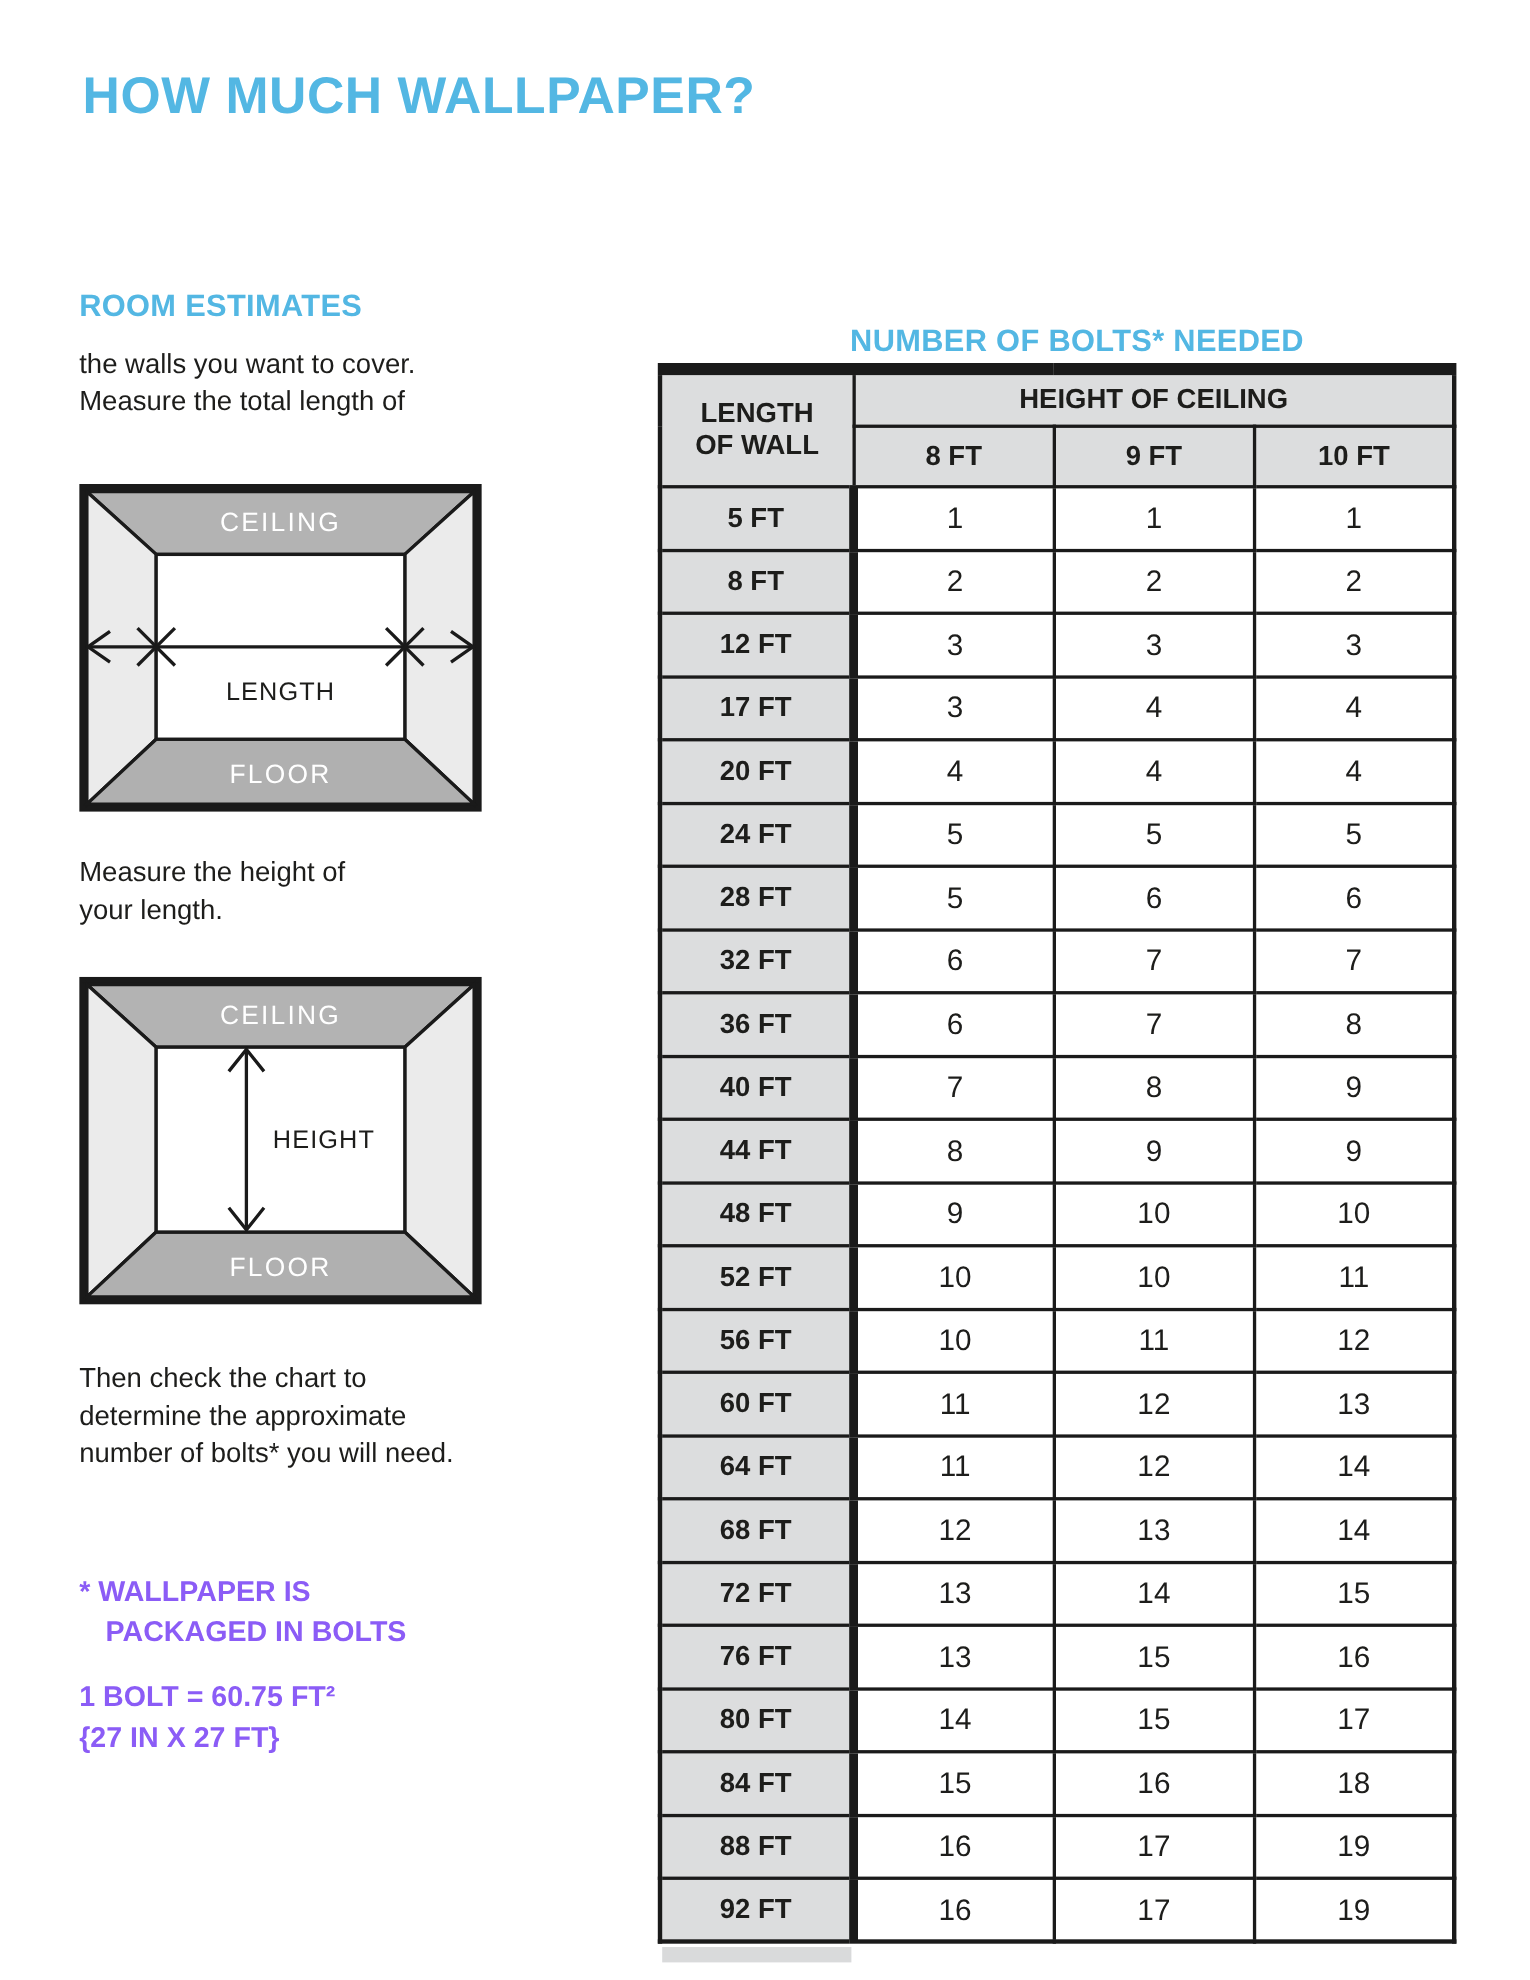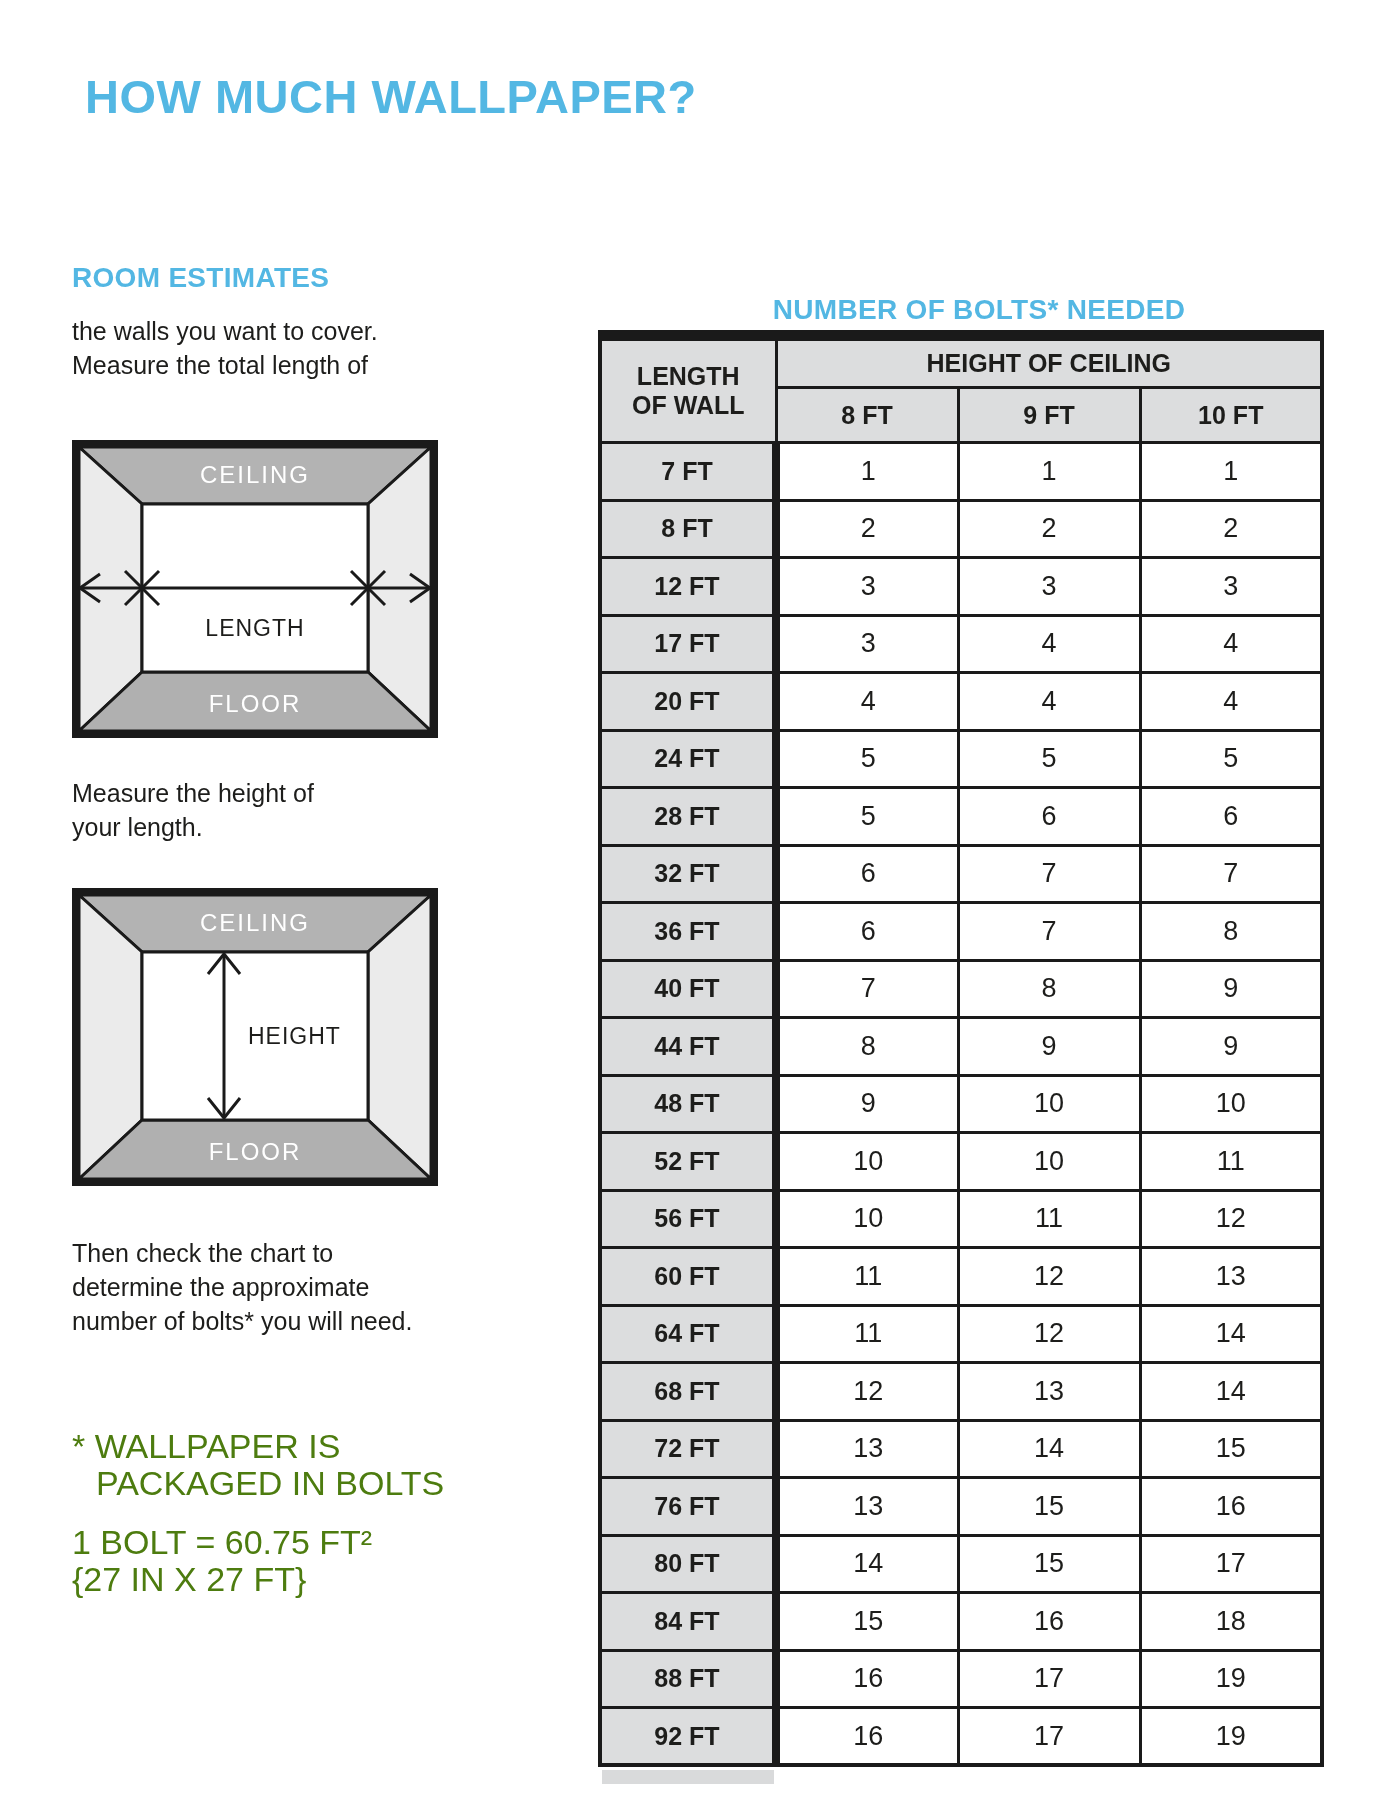--- a/index.html
+++ b/index.html
@@ -1,38 +1,38 @@
 <!DOCTYPE html>
 <html><head>
 <meta charset="utf-8">
 <style>
   html,body { margin:0; padding:0; background:#ffffff; }
   .page {
     position:relative; width:1391px; height:1800px; background:#ffffff;
     font-family:"Liberation Sans", sans-serif; color:#1d1d1b; overflow:hidden;
   }
   .page-title {
-    position:absolute; left:72px; top:56px; margin:13px;
+    position:absolute; left:72px; top:56px; margin:3px;
     font-size:47px; font-weight:bold; color:#53b7e3; letter-spacing:0.5px;
   }
   .section-heading {
     position:absolute; margin:0; font-size:28px; font-weight:bold;
     color:#53b7e3; letter-spacing:0.3px;
   }
   .heading-left  { left:72px;  top:262px; }
   .heading-table { left:618px; top:262px; width:722px; text-align:center;margin-top:32px; }
   .para {
     position:absolute; left:72px; font-size:25px; line-height:34px; color:#1d1d1b;
   }
   .para-1 { top:314px; }
   .para-2 { top:776px; }
   .para-3 { top:1236px; }
   .note {
-    position:absolute; left:72px; font-size:34px; font-weight:normal;
-    line-height:37px; color:#4d7c0f;
+    position:absolute; left:72px; font-size:26px; font-weight:bold;
+    line-height:37px; color:#8b5cf6;
   }
   .note-footnote { top:1428px; }
   .note-bolt     { top:1524px; }
   .indent { padding-left:24px; }
   .room-svg { position:absolute; left:72px; width:366px; height:298px; }
   .room-svg-1 { top:440px; }
   .room-svg-2 { top:888px; }
   .svg-room-label { font-family:"Liberation Sans", sans-serif; font-size:24px; letter-spacing:2px; fill:#ffffff; }
   .svg-dim-label  { font-family:"Liberation Sans", sans-serif; font-size:23px; letter-spacing:1px; fill:#1d1d1b; }
 
@@ -150,21 +150,21 @@
           <th colspan="3">HEIGHT OF CEILING</th>
         </tr>
         <tr class="sub-row">
           <th>8 FT</th>
           <th>9 FT</th>
           <th>10 FT</th>
         </tr>
       </thead>
       <tbody>
           <tr>
-      <th class="rowlabel">7 FT</th>
+      <th class="rowlabel">5 FT</th>
       <td>1</td>
       <td>1</td>
       <td>1</td>
     </tr>
           <tr>
       <th class="rowlabel">8 FT</th>
       <td>2</td>
       <td>2</td>
       <td>2</td>
     </tr>

